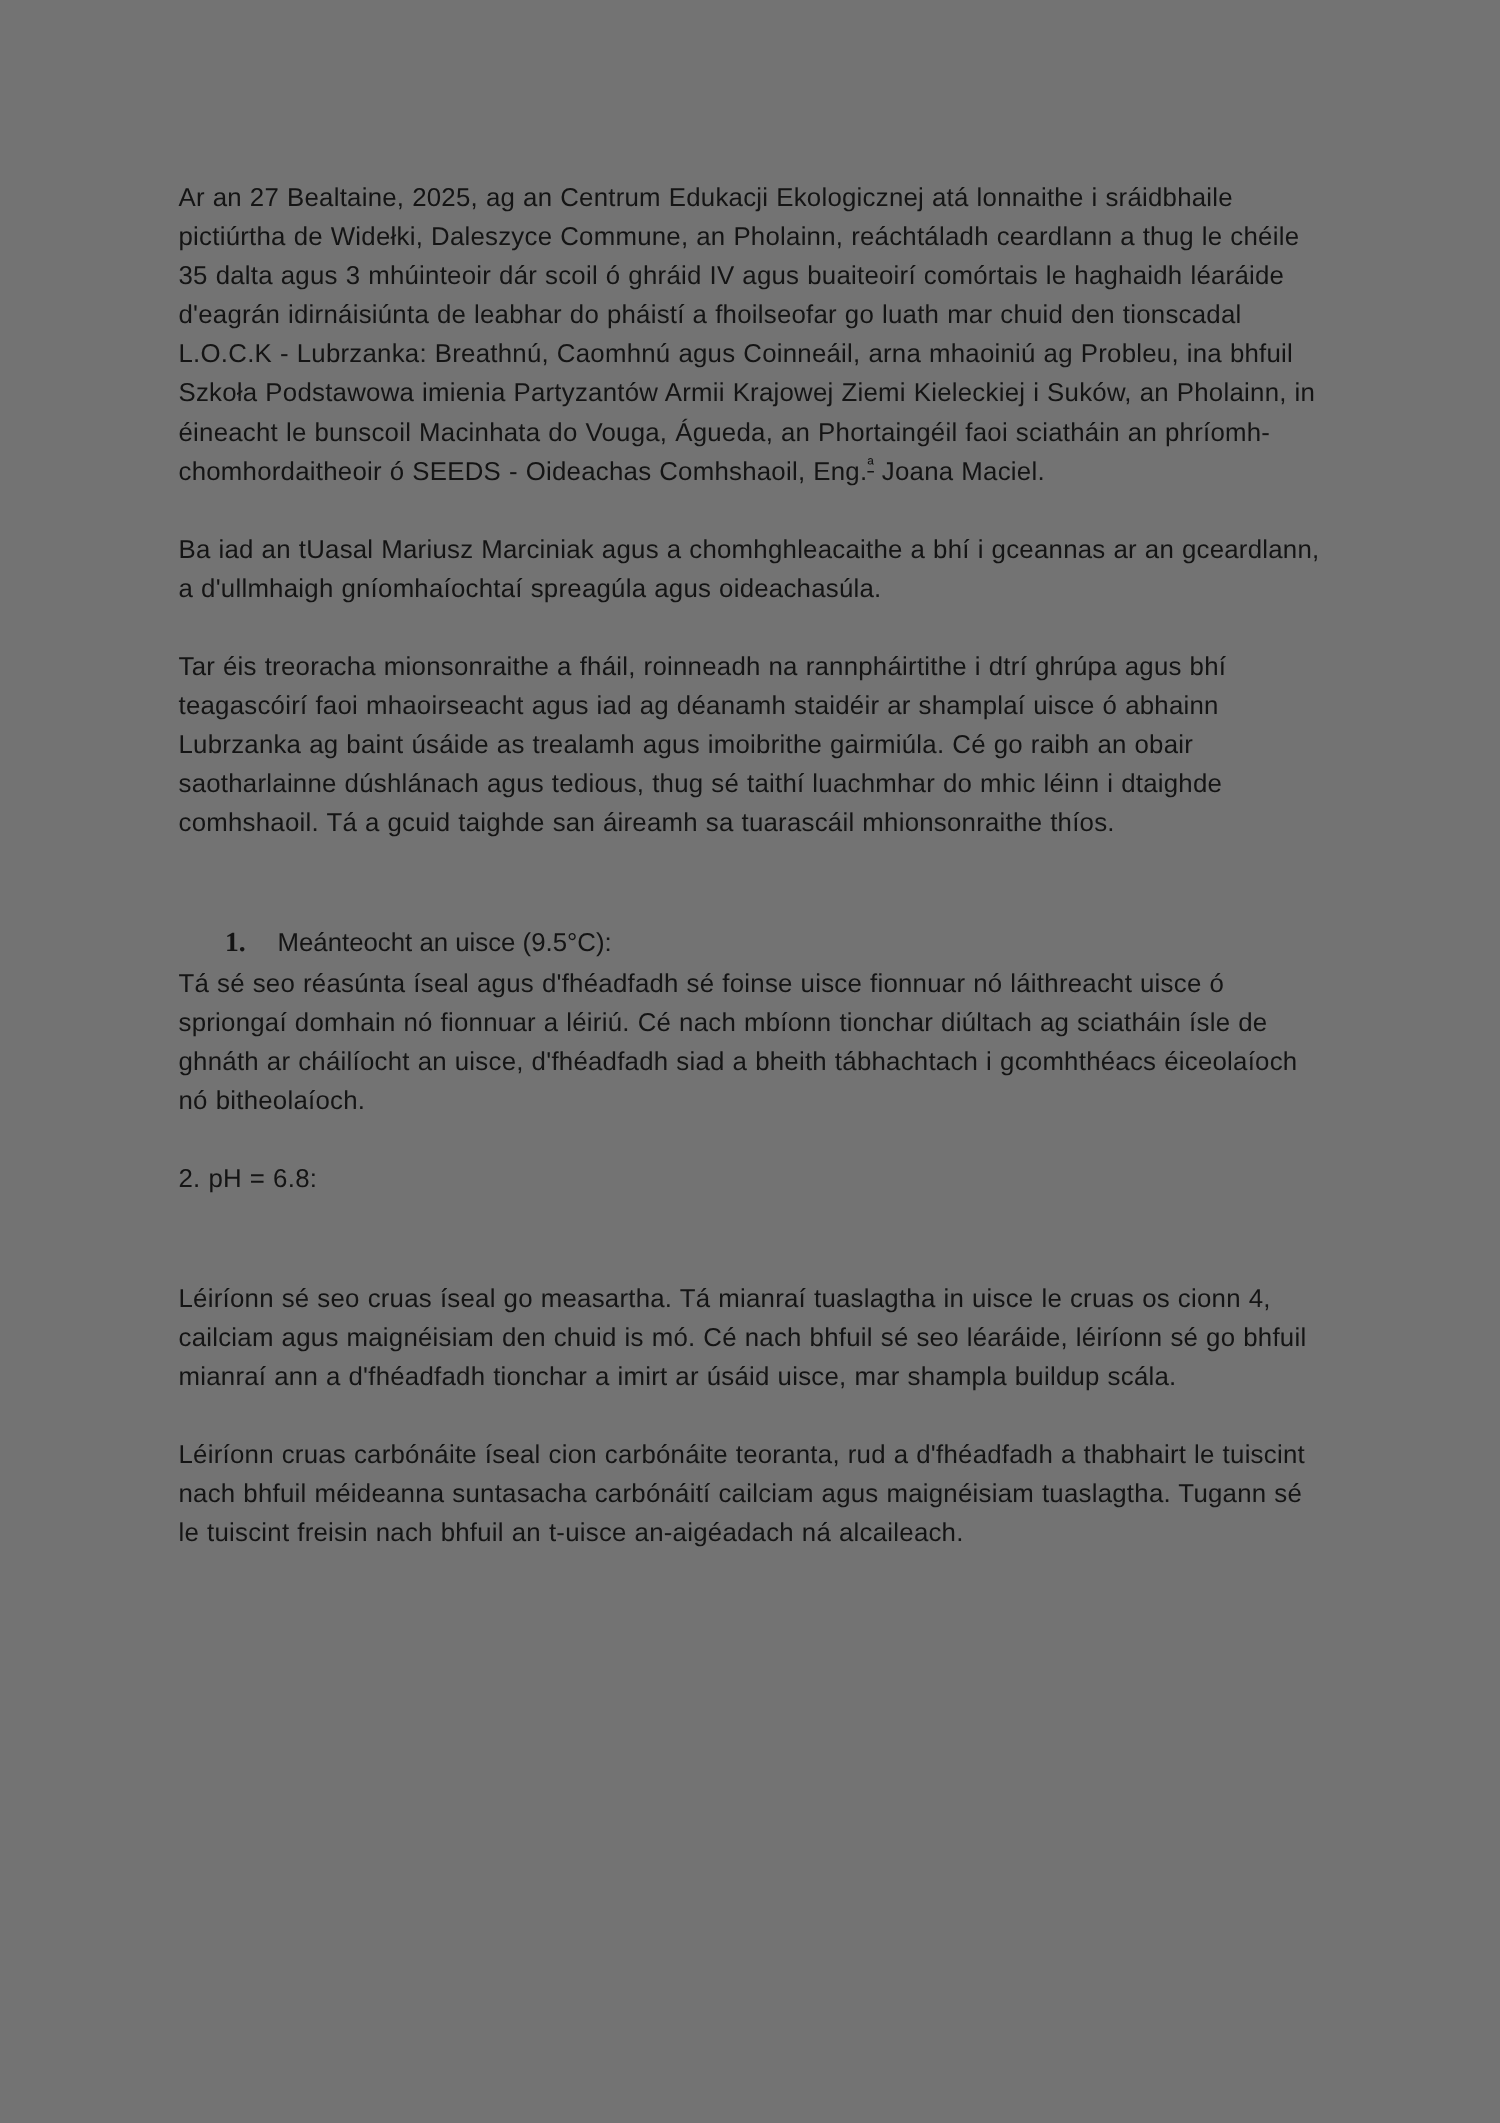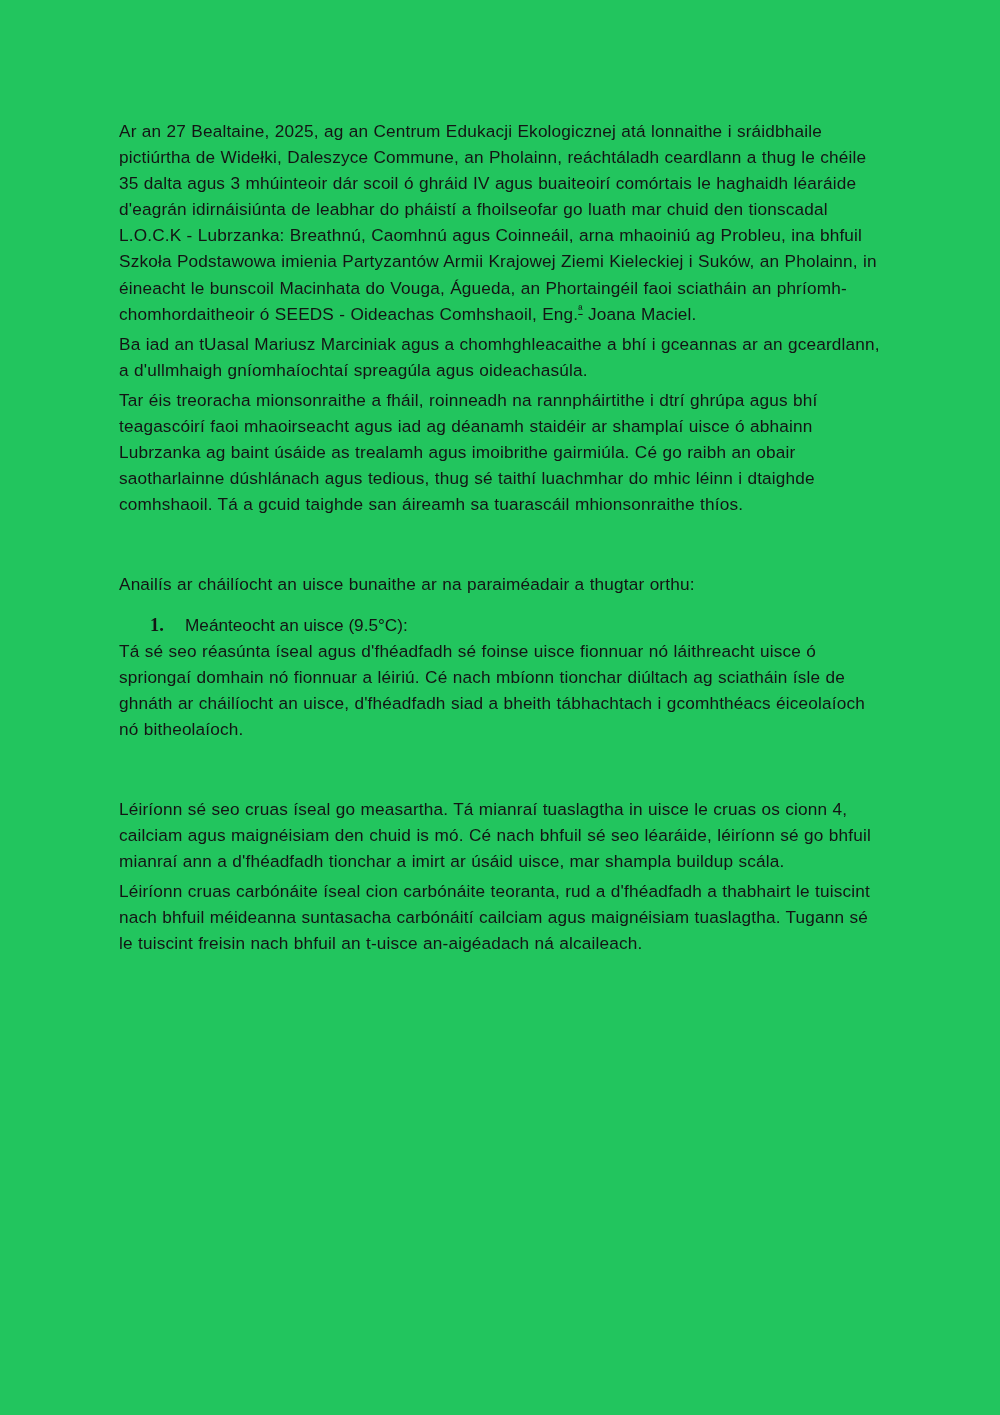--- a/index.html
+++ b/index.html
@@ -12,38 +12,38 @@
     width: 1000px;
     height: 1415px;
     font-family: "Liberation Sans", sans-serif;
     color: #141414;
     -webkit-font-smoothing: antialiased;
   }
   .page {
     position: relative;
     width: 1000px;
     height: 1415px;
-    background: #22c55e;
+    background: #737373;
     box-sizing: border-box;
     padding: 118px 120px 40px 119px;
   }
   .doc-body {
     width: 762px;
   }
   p.para {
     margin: 0 0 0 0;
     font-size: 17.2px;
     line-height: 26.1px;
     text-align: left;
     color: #141414;
     letter-spacing: 0.01em;
     word-spacing: 0.02em;
   }
   p.para + p.para {
-    margin-top: 4px;
+    margin-top: 26px;
   }
   
   p.spacer {
     margin: 0;
     height: 26px;
     font-size: 17.2px;
     line-height: 26.1px;
   }
   p.spacer + p.para {
     margin-top: 14px;
@@ -92,28 +92,28 @@
   <div class="doc-body">
 
     <p class="para"><span>Ar an 27 Bealtaine, 2025, ag an Centrum Edukacji Ekologicznej atá lonnaithe i sráidbhaile pictiúrtha de Widełki, Daleszyce Commune, an Pholainn, reáchtáladh ceardlann a thug le chéile 35 dalta agus 3 mhúinteoir dár scoil ó ghráid IV agus buaiteoirí comórtais le haghaidh léaráide d'eagrán idirnáisiúnta de leabhar do pháistí a fhoilseofar go luath mar chuid den tionscadal L.O.C.K - Lubrzanka: Breathnú, Caomhnú agus Coinneáil, arna mhaoiniú ag Probleu, ina bhfuil Szkoła Podstawowa imienia Partyzantów Armii Krajowej Ziemi Kieleckiej i Suków, an Pholainn, in éineacht le bunscoil Macinhata do Vouga, Águeda, an Phortaingéil faoi sciatháin an phríomh-chomhordaitheoir ó SEEDS - Oideachas Comhshaoil, Eng.</span><sup class="ord">ª</sup><span> Joana Maciel.</span></p>
 
     <p class="para">Ba iad an tUasal Mariusz Marciniak agus a chomhghleacaithe a bhí i gceannas ar an gceardlann, a d'ullmhaigh gníomhaíochtaí spreagúla agus oideachasúla.</p>
 
     <p class="para">Tar éis treoracha mionsonraithe a fháil, roinneadh na rannpháirtithe i dtrí ghrúpa agus bhí teagascóirí faoi mhaoirseacht agus iad ag déanamh staidéir ar shamplaí uisce ó abhainn Lubrzanka ag baint úsáide as trealamh agus imoibrithe gairmiúla. Cé go raibh an obair saotharlainne dúshlánach agus tedious, thug sé taithí luachmhar do mhic léinn i dtaighde comhshaoil. Tá a gcuid taighde san áireamh sa tuarascáil mhionsonraithe thíos.</p>
 
     <p class="spacer">&nbsp;</p>
 
-    <p class="para">Anailís ar cháilíocht an uisce bunaithe ar na paraiméadair a thugtar orthu:</p>
 
     <ol class="numlist">
       <li><span class="marker">1.</span><span class="item-text">Meánteocht an uisce (9.5°C):</span></li>
     </ol>
 
     <p class="para">Tá sé seo réasúnta íseal agus d'fhéadfadh sé foinse uisce fionnuar nó láithreacht uisce ó spriongaí domhain nó fionnuar a léiriú. Cé nach mbíonn tionchar diúltach ag sciatháin ísle de ghnáth ar cháilíocht an uisce, d'fhéadfadh siad a bheith tábhachtach i gcomhthéacs éiceolaíoch nó bitheolaíoch.</p>
 
+    <p class="para">2. pH = 6.8:</p>
 
 
     <p class="spacer">&nbsp;</p>
 
 
     <p class="para">Léiríonn sé seo cruas íseal go measartha. Tá mianraí tuaslagtha in uisce le cruas os cionn 4, cailciam agus maignéisiam den chuid is mó. Cé nach bhfuil sé seo léaráide, léiríonn sé go bhfuil mianraí ann a d'fhéadfadh tionchar a imirt ar úsáid uisce, mar shampla buildup scála.</p>
 
 
     <p class="para">Léiríonn cruas carbónáite íseal cion carbónáite teoranta, rud a d'fhéadfadh a thabhairt le tuiscint nach bhfuil méideanna suntasacha carbónáití cailciam agus maignéisiam tuaslagtha. Tugann sé le tuiscint freisin nach bhfuil an t-uisce an-aigéadach ná alcaileach.</p>
 

